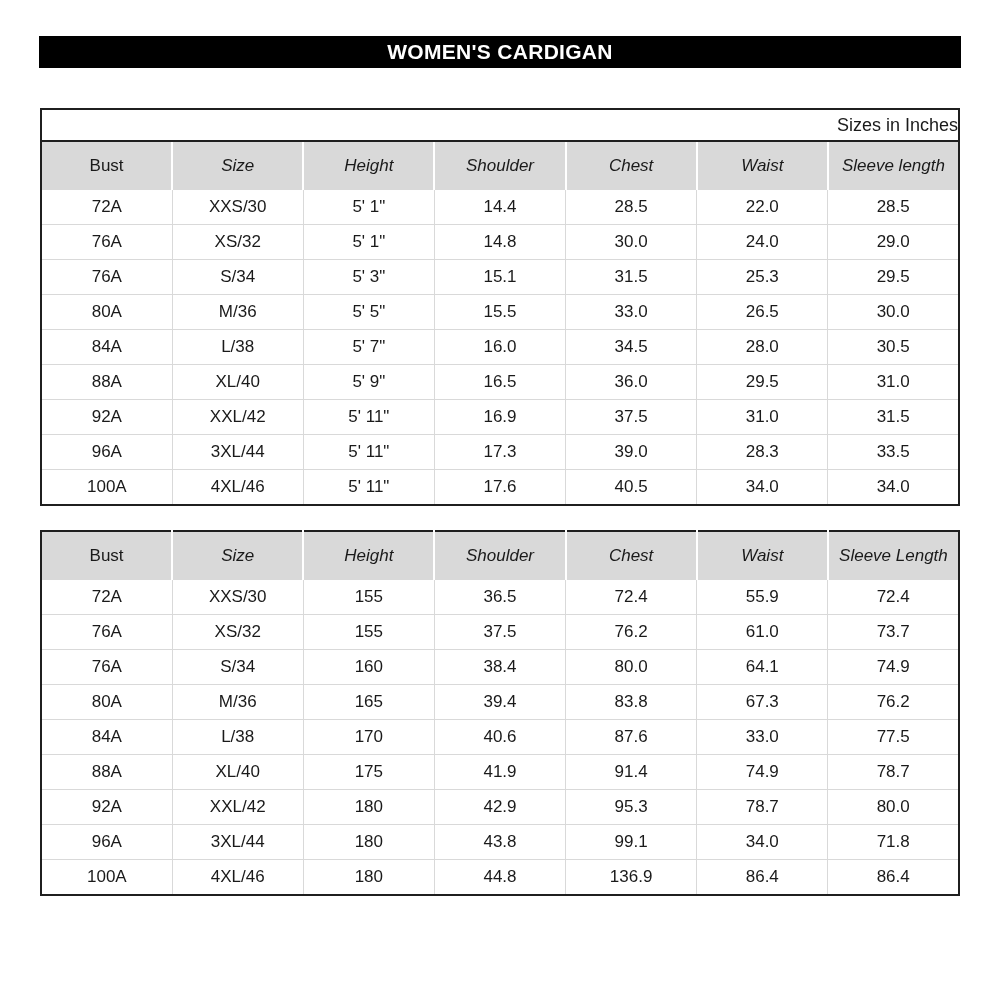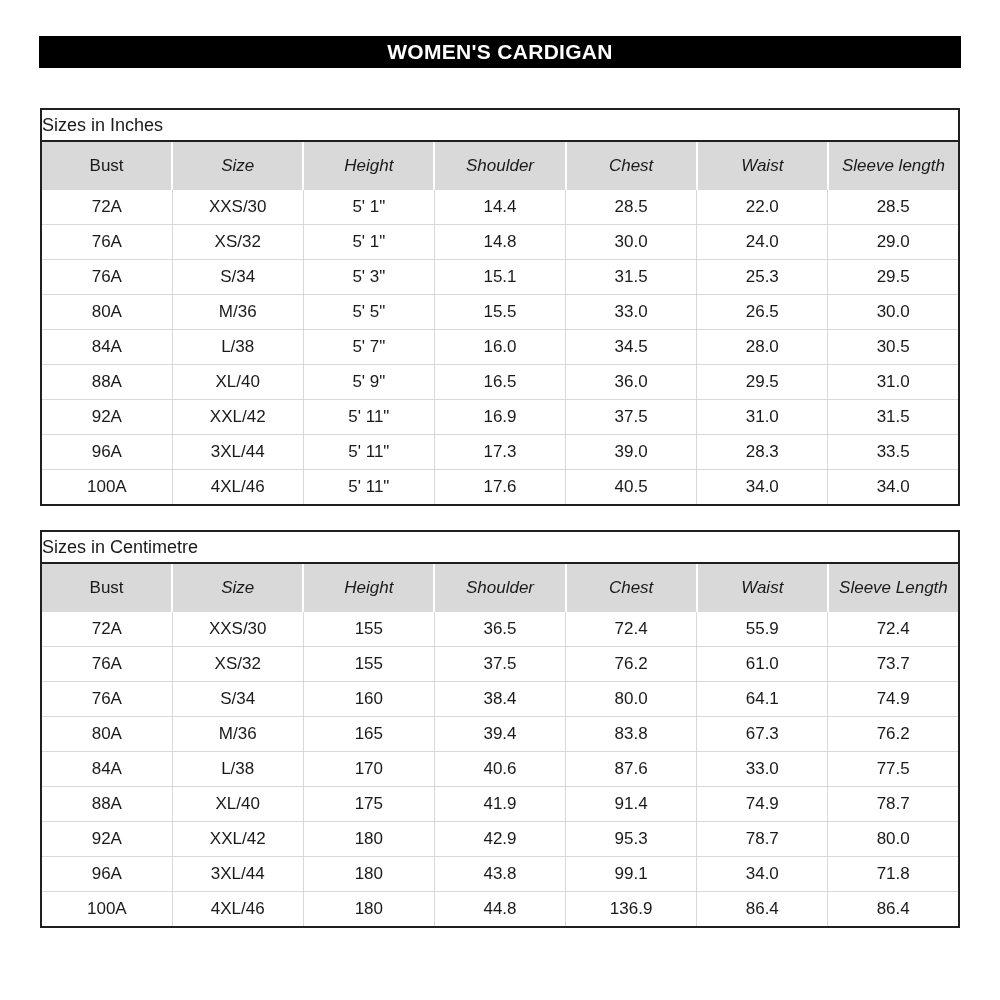--- a/index.html
+++ b/index.html
@@ -38,21 +38,21 @@
     border-collapse: collapse;
     table-layout: fixed;
     border: 2px solid #1f1f1f;
     font-size: 17px;
   }
   table.size-table.first  { top: 108px; }
   table.size-table.second { top: 530px; }
 
   .title-row td {
     height: 30px;
-    text-align: left;
+    text-align: right;
     vertical-align: middle;
     font-size: 18px;
     border-bottom: 2px solid #1f1f1f;
     background: #ffffff;
     padding: 0;
     margin-left: 32px;
   }
   .header-row th {
     height: 32px;
     background: #d9d9d9;
@@ -181,23 +181,20 @@
           <td>17.6</td>
           <td>40.5</td>
           <td>34.0</td>
           <td>34.0</td>
         </tr>
       </tbody>
   </table>
 
   <table class="size-table second">
     <tbody>
-        <tr class="title-row">
-          <td colspan="7">Sizes in Centimetre</td>
-        </tr>
         <tr class="header-row">
           <th>Bust</th>
           <th>Size</th>
           <th>Height</th>
           <th>Shoulder</th>
           <th>Chest</th>
           <th>Waist</th>
           <th>Sleeve Length</th>
         </tr>
         <tr class="data-row">

